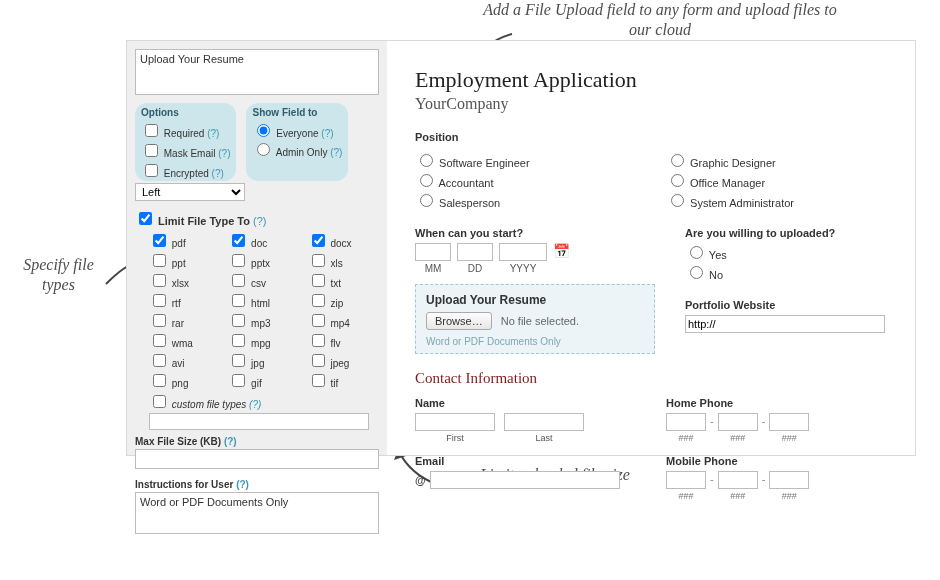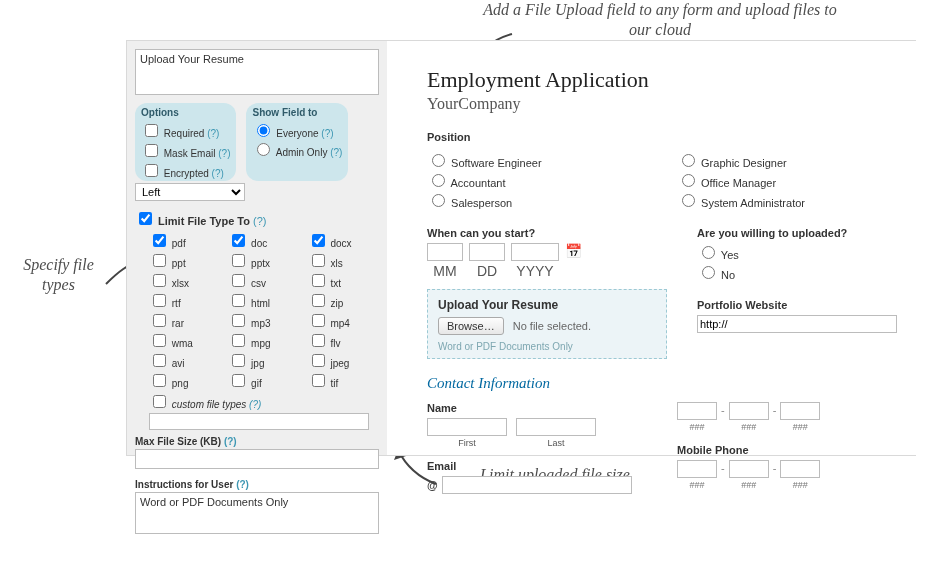--- a/index.html
+++ b/index.html
@@ -26,21 +26,20 @@
   .anno-left { top: 255px; left: 6px; width: 105px; text-align: center; }
   .anno-bottom { top: 465px; left: 430px; width: 250px; }
 
   .page {
     position: absolute;
     top: 40px; left: 126px;
     width: 790px; height: 416px;
     border: 1px solid #d9d9d9;
     background: #fff;
     display: flex;
-    gap: 12px;
   }
   .editor {
     width: 260px;
     background: #efefef;
     padding: 8px 8px 6px 8px;
     position: relative;
   }
   .preview {
     flex: 1;
     padding: 26px 28px 10px 28px;
@@ -111,21 +110,21 @@
   .subtitle { font-family: Georgia, serif; font-size: 16px; color: #555; margin: 2px 0 18px 0; }
   .seclbl { font-weight: bold; font-size: 11px; display: block; margin-bottom: 4px; }
   .two-col { display: flex; gap: 30px; }
   .col { flex: 1; }
   .radio-list div { margin: 2px 0; font-size: 11px; }
 
   .date-row { display: flex; gap: 6px; align-items: flex-start; }
   .date-cell { text-align: center; }
   .date-cell input { width: 36px; height: 18px; }
   .date-cell .yr { width: 48px; }
-  .date-cell .sub { display:block; font-size: 14px; color: #555; margin-top: 2px; }
+  .date-cell .sub { display:block; font-size: 10px; color: #555; margin-top: 2px; }
   .cal { font-size: 14px; cursor: pointer; }
 
   .upload-box {
     border: 1px dashed #9cc9d4;
     background: #ecf4f7;
     padding: 8px 10px 6px 10px;
     margin-top: 10px;
     width: 240px;
   }
   .upload-box .ttl { font-weight: bold; font-size: 12px; }
@@ -135,21 +134,21 @@
     border: 1px solid #aaa;
     border-radius: 3px;
     padding: 2px 8px;
     font-size: 11px;
     margin-top: 5px;
     cursor: pointer;
   }
   .upload-box .nofile { color: #666; font-size: 11px; margin-left: 6px; }
   .upload-box .hint { color: #7ea7b1; font-size: 10px; margin-top: 6px; }
 
-  .contact-h { font-family: Georgia, serif; font-size: 15px; margin: 16px 0 10px 0; color: #0369a1; font-style: italic; }
+  .contact-h { font-family: Georgia, serif; font-size: 15px; margin: 16px 0 10px 0; color: #7f1d1d; }
 
   .name-row input { width: 80px; height: 18px; }
   .name-row .sub { display:block; font-size: 9px; color:#555; text-align:center; margin-top:2px; }
   .name-pair { display:inline-block; margin-right: 6px; }
 
   .phone-row { display:flex; gap:4px; align-items:flex-start; }
   .phone-row input { width: 40px; height: 18px; }
   .phone-row .sub { display:block; font-size: 9px; color:#777; text-align:center; margin-top:2px; }
   .dash { color:#888; padding-top:2px; }
 
@@ -322,20 +321,21 @@
         </div>
 
         <span class="seclbl" style="margin-top:12px;">Email</span>
         <div class="email-row">
           <span class="at">@</span>
           <input type="text" style="">
         </div>
       </div>
 
       <div class="col">
+        <span class="seclbl">Home Phone</span>
         <div class="phone-row">
           <div><input type="text" style=""><span class="sub">###</span></div>
           <span class="dash">-</span>
           <div><input type="text" style=""><span class="sub">###</span></div>
           <span class="dash">-</span>
           <div><input type="text" style=""><span class="sub">###</span></div>
         </div>
 
         <span class="seclbl" style="margin-top:12px;">Mobile Phone</span>
         <div class="phone-row">

